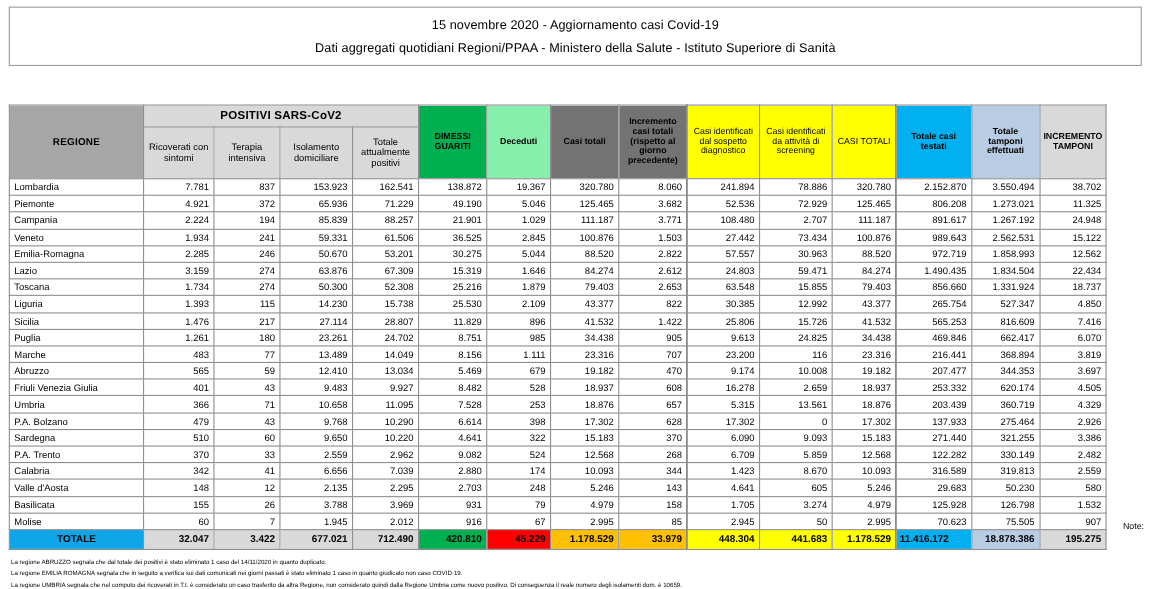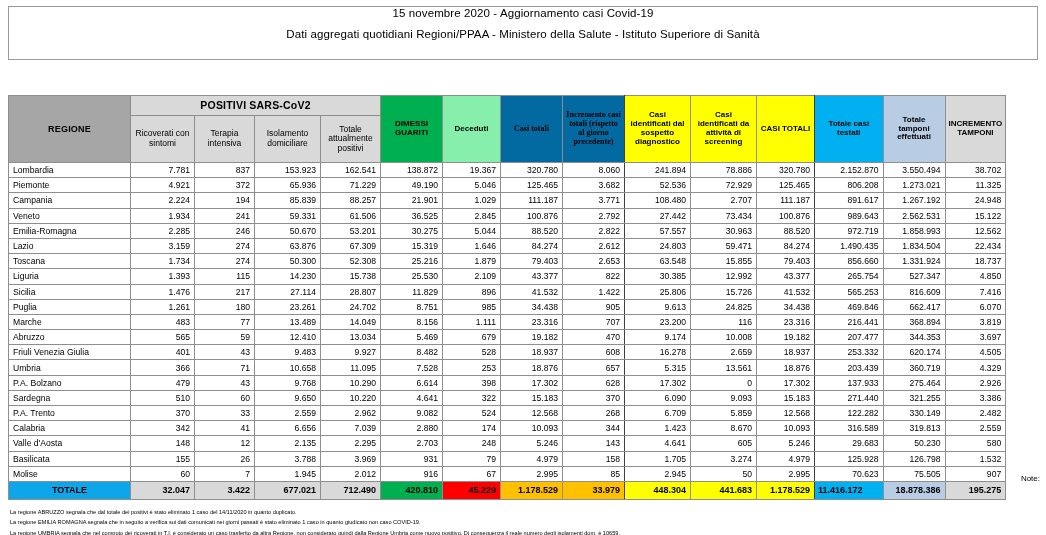--- a/index.html
+++ b/index.html
@@ -10,21 +10,21 @@
     color:#000;
     overflow:hidden;
   }
   .page{position:relative;width:1046px;height:535px;}
 
   
   .title-box{
     position:absolute;left:8px;top:6px;width:1028px;height:52px;
     border:1px solid #9a9a9a;
     background:#ffffff;
-    display:flex;flex-direction:column;align-items:center;
+    display:flex;flex-direction:column;align-items:center;justify-content:center;
     gap:9px;
   }
   .title-line{font-size:11.5px;font-weight:400;letter-spacing:.1px;color:#000;text-align:center;}
 
   
   .tbl-wrap{position:absolute;left:8px;top:95px;}
   table{border-collapse:collapse;table-layout:fixed;}
   th,td{
     border:1px solid #8e8e8e;
     font-size:8.5px;
@@ -44,22 +44,22 @@
   th.grp-pos{
     background:#d9d9d9;font-weight:bold;font-size:10.5px;letter-spacing:.2px;
     height:19px;
   }
   th.regione{
     background:#a6a6a6;font-weight:bold;font-size:9px;letter-spacing:.2px;
   }
   th.sub{background:#d9d9d9;height:46px;}
   th.dimessi{background:#00b050;color:#000;font-weight:bold;font-size:8px;}
   th.deceduti{background:#86efac;color:#000;font-weight:bold;font-size:8px;}
-  th.orange{background:#0369a1;color:#000;font-weight:bold;font-size:8px;font-family:Liberation Serif, serif;}
-  th.yellow{background:#ffff00;color:#000;font-weight:bold;font-size:8px;}
+  th.orange{background:#737373;color:#000;font-weight:bold;font-size:8px;}
+  th.yellow{background:#ffff00;color:#000;font-weight:normal;font-size:8px;}
   th.cyan{background:#00b0f0;color:#000;font-weight:bold;font-size:8px;}
   th.lav{background:#b8cce4;color:#000;font-weight:bold;font-size:8px;margin-top:48px;}
   th.grey{background:#d9d9d9;color:#000;font-weight:bold;font-size:8px;}
 
   tbody td{height:14.2px;background:#ffffff;}
   td.reg{text-align:left;padding-left:4px;font-size:8.6px;}
   td.num{text-align:right;padding-right:4px;font-size:8.6px;}
 
   
   .sep-l{border-left:1.6px solid #404040;}
@@ -189,21 +189,21 @@
           </tr>
           <tr>
             <td class="reg">Veneto</td>
             <td class="num">1.934</td>
             <td class="num">241</td>
             <td class="num">59.331</td>
             <td class="num">61.506</td>
             <td class="num">36.525</td>
             <td class="num">2.845</td>
             <td class="num sep-l">100.876</td>
-            <td class="num sep-r">2.792</td>
+            <td class="num sep-r">1.503</td>
             <td class="num sep-l">27.442</td>
             <td class="num">73.434</td>
             <td class="num sep-r">100.876</td>
             <td class="num sep-l">989.643</td>
             <td class="num">2.562.531</td>
             <td class="num">15.122</td>
           </tr>
           <tr>
             <td class="reg">Emilia-Romagna</td>
             <td class="num">2.285</td>

